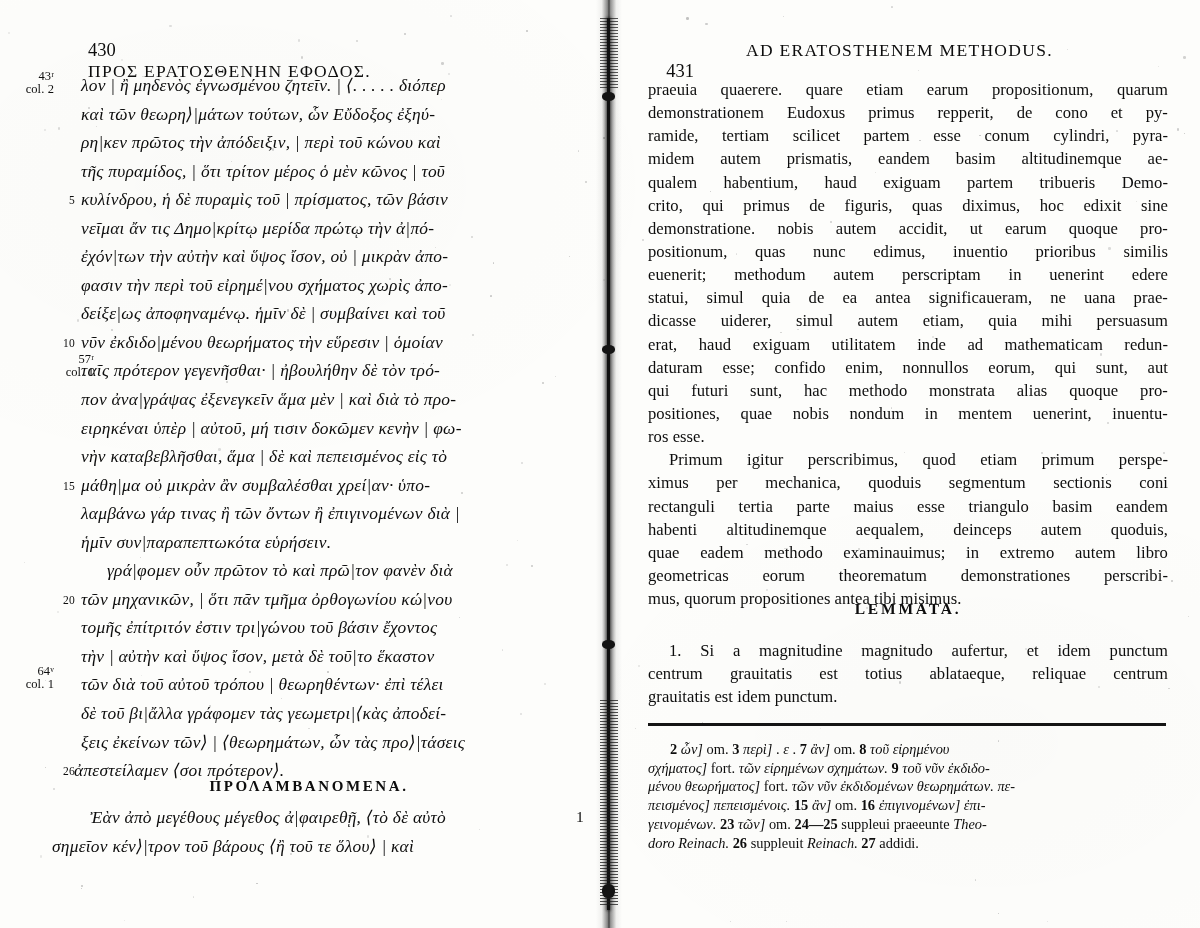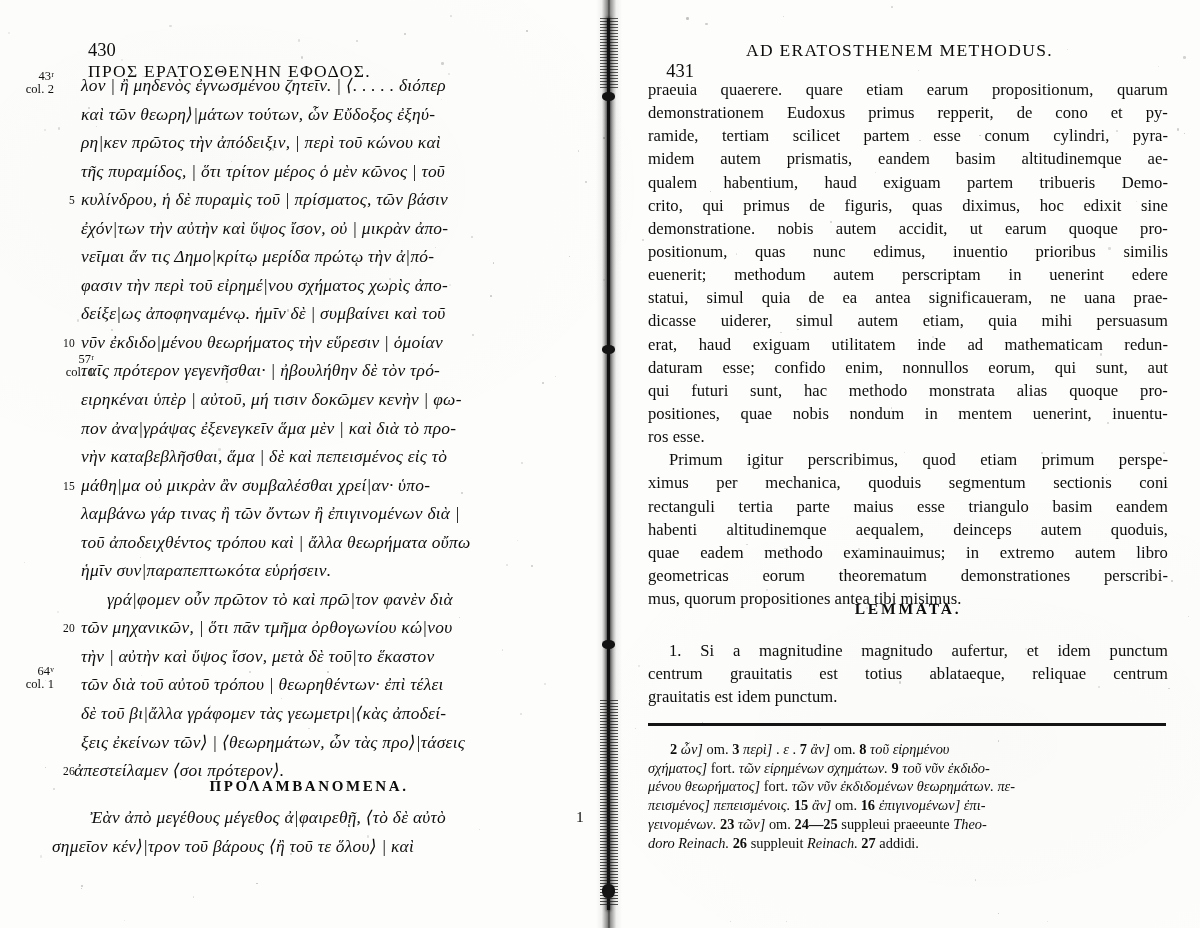--- a/index.html
+++ b/index.html
@@ -429,78 +429,78 @@
         </div>
         <div class="gk-line">
           <span class="lnum" data-bind="greek.lines.3.num"></span>
           <span class="gk-text" data-bind="greek.lines.3.text">τῆς πυραμίδος, | ὅτι τρίτον μέρος ὁ μὲν κῶνος | τοῦ</span>
         </div>
         <div class="gk-line">
           <span class="lnum" data-bind="greek.lines.4.num">5</span>
           <span class="gk-text" data-bind="greek.lines.4.text">κυλίνδρου, ἡ δὲ πυραμὶς τοῦ | πρίσματος, τῶν βάσιν</span>
         </div>
         <div class="gk-line">
+          <span class="lnum" data-bind="greek.lines.6.num"></span>
+          <span class="gk-text" data-bind="greek.lines.6.text">νεῖμαι ἄν τις Δημο|κρίτῳ μερίδα πρώτῳ τὴν ἀ|πό-</span>
+        </div>
+        <div class="gk-line">
           <span class="lnum" data-bind="greek.lines.5.num"></span>
           <span class="gk-text" data-bind="greek.lines.5.text">ἐχόν|των τὴν αὐτὴν καὶ ὕψος ἴσον, οὐ | μικρὰν ἀπο-</span>
         </div>
         <div class="gk-line">
-          <span class="lnum" data-bind="greek.lines.6.num"></span>
-          <span class="gk-text" data-bind="greek.lines.6.text">νεῖμαι ἄν τις Δημο|κρίτῳ μερίδα πρώτῳ τὴν ἀ|πό-</span>
-        </div>
-        <div class="gk-line">
           <span class="lnum" data-bind="greek.lines.7.num"></span>
           <span class="gk-text" data-bind="greek.lines.7.text">φασιν τὴν περὶ τοῦ εἰρημέ|νου σχήματος χωρὶς ἀπο-</span>
         </div>
         <div class="gk-line">
           <span class="lnum" data-bind="greek.lines.8.num"></span>
           <span class="gk-text" data-bind="greek.lines.8.text">δείξε|ως ἀποφηναμένῳ. ἡμῖν δὲ | συμβαίνει καὶ τοῦ</span>
         </div>
         <div class="gk-line">
           <span class="lnum" data-bind="greek.lines.9.num">10</span>
           <span class="gk-text" data-bind="greek.lines.9.text">νῦν ἐκδιδο|μένου θεωρήματος τὴν εὕρεσιν | ὁμοίαν</span>
         </div>
         <div class="gk-line">
           <span class="lnum" data-bind="greek.lines.10.num"></span>
           <span class="gk-text" data-bind="greek.lines.10.text">ταῖς πρότερον γεγενῆσθαι· | ἠβουλήθην δὲ τὸν τρό-</span>
         </div>
         <div class="gk-line">
+          <span class="lnum" data-bind="greek.lines.11.num"></span>
+          <span class="gk-text" data-bind="greek.lines.11.text">πον ἀνα|γράψας ἐξενεγκεῖν ἅμα μὲν | καὶ διὰ τὸ προ-</span>
+        </div>
+        <div class="gk-line">
           <span class="lnum" data-bind="greek.lines.12.num"></span>
           <span class="gk-text" data-bind="greek.lines.12.text">ειρηκέναι ὑπὲρ | αὐτοῦ, μή τισιν δοκῶμεν κενὴν | φω-</span>
         </div>
         <div class="gk-line">
-          <span class="lnum" data-bind="greek.lines.11.num"></span>
-          <span class="gk-text" data-bind="greek.lines.11.text">πον ἀνα|γράψας ἐξενεγκεῖν ἅμα μὲν | καὶ διὰ τὸ προ-</span>
-        </div>
-        <div class="gk-line">
           <span class="lnum" data-bind="greek.lines.13.num"></span>
           <span class="gk-text" data-bind="greek.lines.13.text">νὴν καταβεβλῆσθαι, ἅμα | δὲ καὶ πεπεισμένος εἰς τὸ</span>
         </div>
         <div class="gk-line">
           <span class="lnum" data-bind="greek.lines.14.num">15</span>
           <span class="gk-text" data-bind="greek.lines.14.text">μάθη|μα οὐ μικρὰν ἂν συμβαλέσθαι χρεί|αν· ὑπο-</span>
         </div>
         <div class="gk-line">
           <span class="lnum" data-bind="greek.lines.15.num"></span>
           <span class="gk-text" data-bind="greek.lines.15.text">λαμβάνω γάρ τινας ἢ τῶν ὄντων ἢ ἐπιγινομένων διὰ |</span>
-        </div>
-        <div class="gk-line">
-          <span class="lnum" data-bind="greek.lines.16.num"></span>
-          <span class="gk-text" data-bind="greek.lines.16.text">τοῦ ἀποδειχθέντος τρόπου καὶ | ἄλλα θεωρήματα οὔπω</span>
         </div>
         <div class="gk-line">
           <span class="lnum" data-bind="greek.lines.17.num"></span>
           <span class="gk-text" data-bind="greek.lines.17.text">ἡμῖν συν|παραπεπτωκότα εὑρήσειν.</span>
         </div>
         <div class="gk-line indent">
           <span class="lnum" data-bind="greek.lines.18.num"></span>
           <span class="gk-text" data-bind="greek.lines.18.text">γρά|φομεν οὖν πρῶτον τὸ καὶ πρῶ|τον φανὲν διὰ</span>
         </div>
         <div class="gk-line">
           <span class="lnum" data-bind="greek.lines.19.num">20</span>
           <span class="gk-text" data-bind="greek.lines.19.text">τῶν μηχανικῶν, | ὅτι πᾶν τμῆμα ὀρθογωνίου κώ|νου</span>
+        </div>
+        <div class="gk-line">
+          <span class="lnum" data-bind="greek.lines.20.num"></span>
+          <span class="gk-text" data-bind="greek.lines.20.text">τομῆς ἐπίτριτόν ἐστιν τρι|γώνου τοῦ βάσιν ἔχοντος</span>
         </div>
         <div class="gk-line">
           <span class="lnum" data-bind="greek.lines.21.num"></span>
           <span class="gk-text" data-bind="greek.lines.21.text">τὴν | αὐτὴν καὶ ὕψος ἴσον, μετὰ δὲ τοῦ|το ἕκαστον</span>
         </div>
         <div class="gk-line">
           <span class="lnum" data-bind="greek.lines.22.num"></span>
           <span class="gk-text" data-bind="greek.lines.22.text">τῶν διὰ τοῦ αὐτοῦ τρόπου | θεωρηθέντων· ἐπὶ τέλει</span>
         </div>
         <div class="gk-line">

